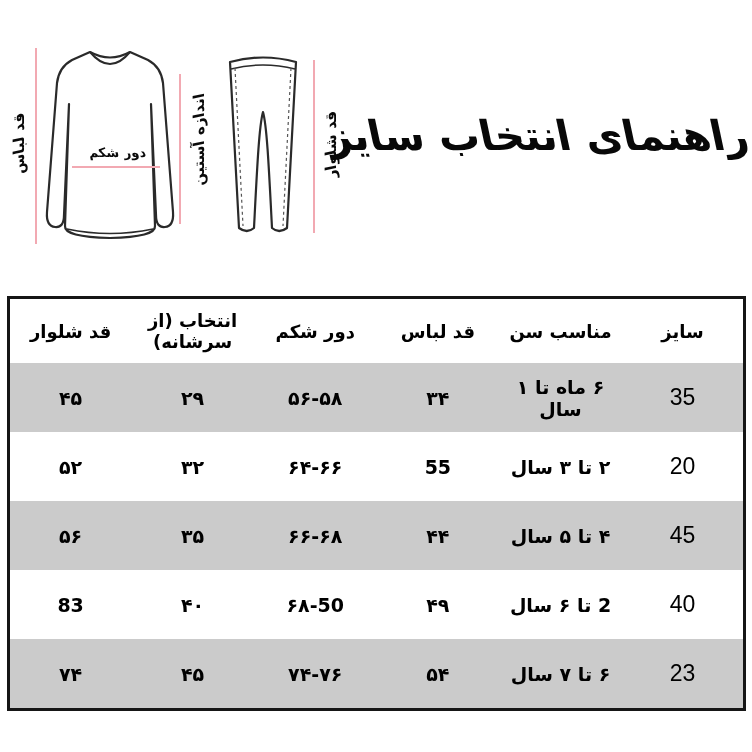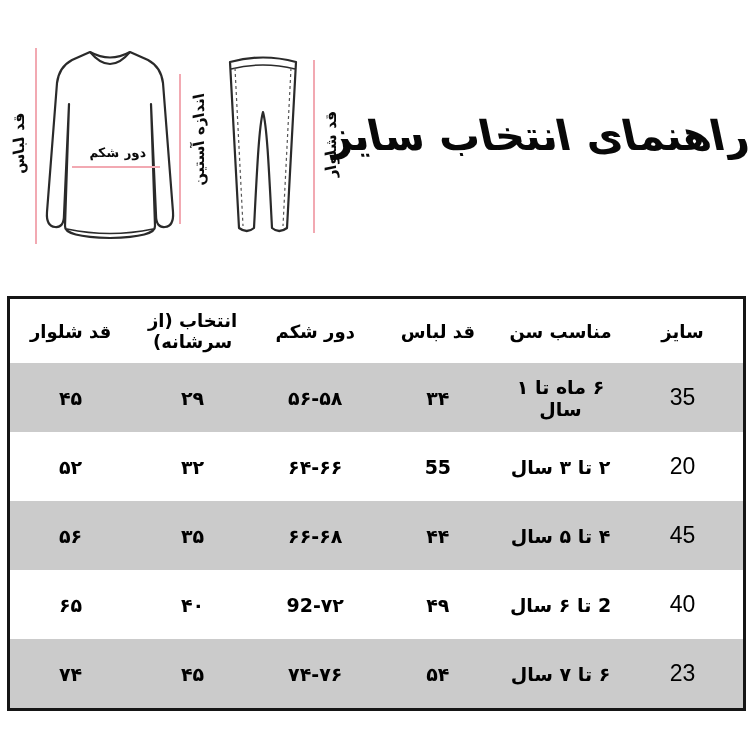--- a/index.html
+++ b/index.html
@@ -112,23 +112,23 @@
         <td>۴ تا ۵ سال</td>
         <td>۴۴</td>
         <td class="range">۶۶-۶۸</td>
         <td>۳۵</td>
         <td>۵۶</td>
       </tr>
       <tr>
         <td class="latin">40</td>
         <td>2 تا ۶ سال</td>
         <td>۴۹</td>
-        <td class="range">92-۷۲</td>
+        <td class="range">۶۸-50</td>
         <td>۴۰</td>
-        <td>۶۵</td>
+        <td>83</td>
       </tr>
       <tr class="alt">
         <td class="latin">23</td>
         <td>۶ تا ۷ سال</td>
         <td>۵۴</td>
         <td class="range">۷۴-۷۶</td>
         <td>۴۵</td>
         <td>۷۴</td>
       </tr>
     </tbody>

